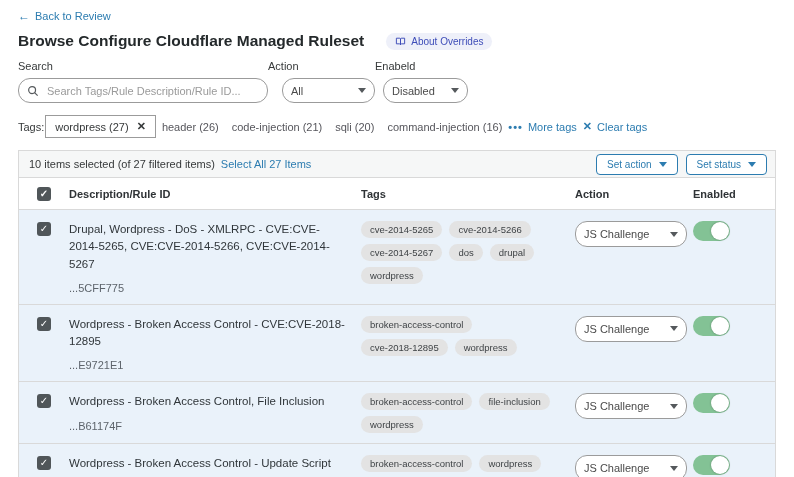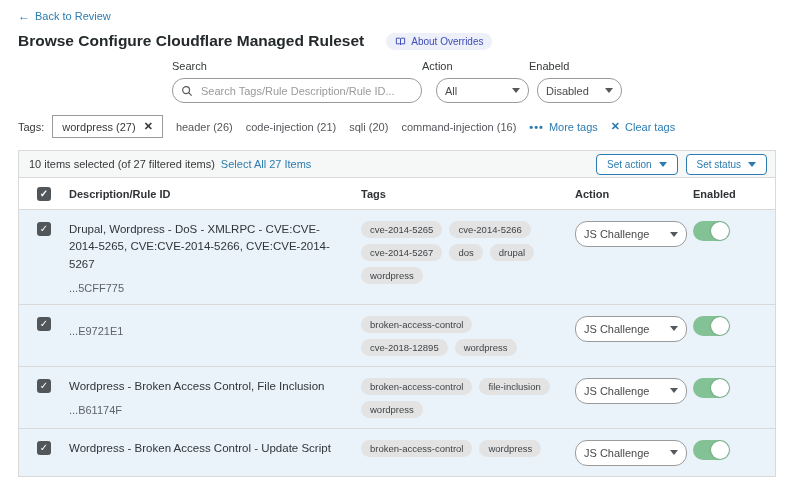--- a/index.html
+++ b/index.html
@@ -14,34 +14,34 @@
   
   .back-link { display:inline-flex; align-items:center; gap:5px; color:#2c7cb0; font-size:11px; cursor:pointer; text-decoration:none; }
   .back-arrow { font-size:12px; line-height:1; }
 
   
   .title-row { display:flex; align-items:center; gap:22px; margin-top:8px; }
   .page-title { font-size:15.5px; font-weight:700; color:#24292b; margin:0; }
   .about-badge { background:#eef0f9; color:#3e4db8; font-size:10px; padding:3px 9px; border-radius:10px; display:inline-flex; align-items:center; gap:5px; cursor:pointer; }
 
   
-  .filters { display:flex; margin-top:10px;justify-content:center; }
+  .filters { display:flex; margin-top:10px; }
   .filter label { display:block; font-size:11px; color:#36393a; margin-bottom:6px; }
   .control { height:25px; border:1px solid #9b9b9b; border-radius:12px; background:#fff; display:flex; align-items:center; padding:0 8px; font-size:11px; }
   .search-box { width:250px; gap:6px; }
   .search-box input { border:none; outline:none; flex:1; font-size:11px; color:#36393a; font-family:"Liberation Sans", sans-serif; background:transparent; }
   .search-box input::placeholder { color:#9a9a9a; }
   .select { justify-content:space-between; color:#4a4a4a; cursor:pointer; }
   .action-filter { width:93px; margin-left:14px; }
   .enabled-filter { width:85px; margin-left:8px; }
   .caret { width:0; height:0; border-left:4px solid transparent; border-right:4px solid transparent; border-top:5px solid #55595c; }
   .caret.blue { border-top-color:#2c7cb0; }
 
   
-  .tags-bar { display:flex; align-items:center; margin-top:12px; gap:13px; font-size:11px; color:#56565c; }
+  .tags-bar { display:flex; align-items:center; margin-top:12px; gap:6px; font-size:11px; color:#56565c; }
   .tags-label { color:#36393a; }
   .selected-chip { border:1px solid #9b9b9b; border-radius:0; background:#fff; padding:4px 9px; display:inline-flex; align-items:center; gap:8px; color:#36393a; margin-left:-5px; cursor:pointer; }
   .chip-x { font-size:11px; font-weight:700; color:#36393a; cursor:pointer; }
   .tag-option { cursor:pointer; }
   .link-inline { color:#2c7cb0; display:inline-flex; align-items:center; gap:5px; cursor:pointer; }
   .dots { letter-spacing:1px; font-weight:700; }
   .clear-x { font-weight:700; }
 
   
   .table-wrap { margin-top:12px; border:1px solid #d9d9d9; border-bottom:none; }
@@ -197,20 +197,21 @@
         <span class="knob"></span>
       </div>
     </div>
   </div>
 
   <div class="row">
     <div class="col-check">
       <span class="checkbox">✓</span>
     </div>
     <div class="col-desc">
+      <div class="desc">Wordpress - Broken Access Control - CVE:CVE-2018-12895</div>
       <div class="rule-id">...E9721E1</div>
     </div>
     <div class="col-tags">
       <div class="tags-wrap">
               <span class="tag-pill">broken-access-control</span>
               <span class="tag-pill">cve-2018-12895</span>
               <span class="tag-pill">wordpress</span>
             </div>
     </div>
     <div class="col-action">

